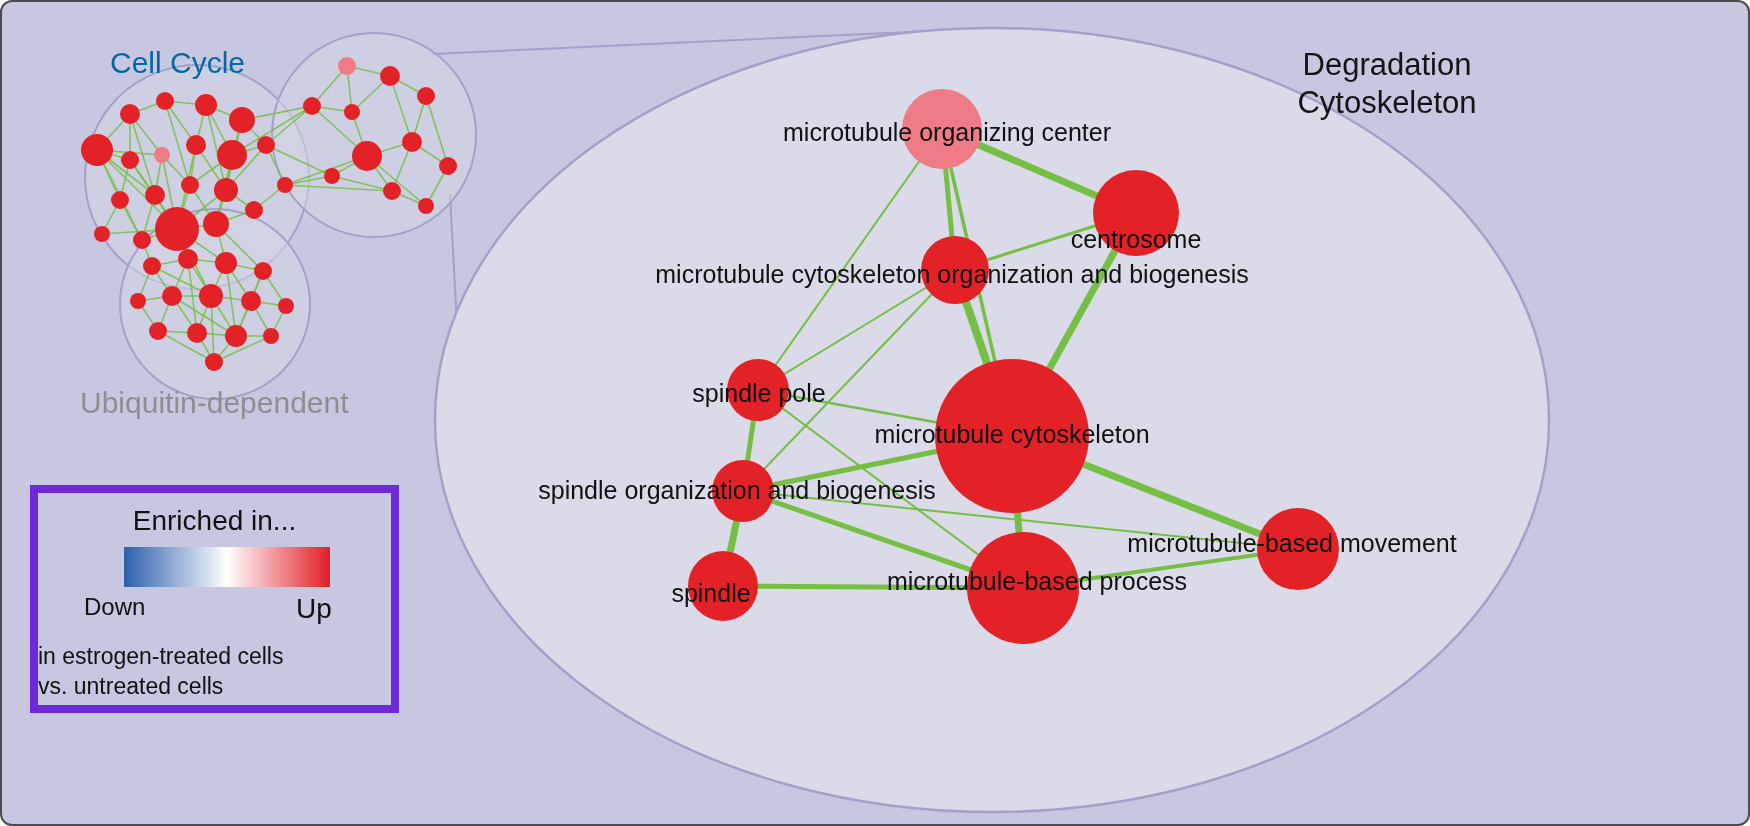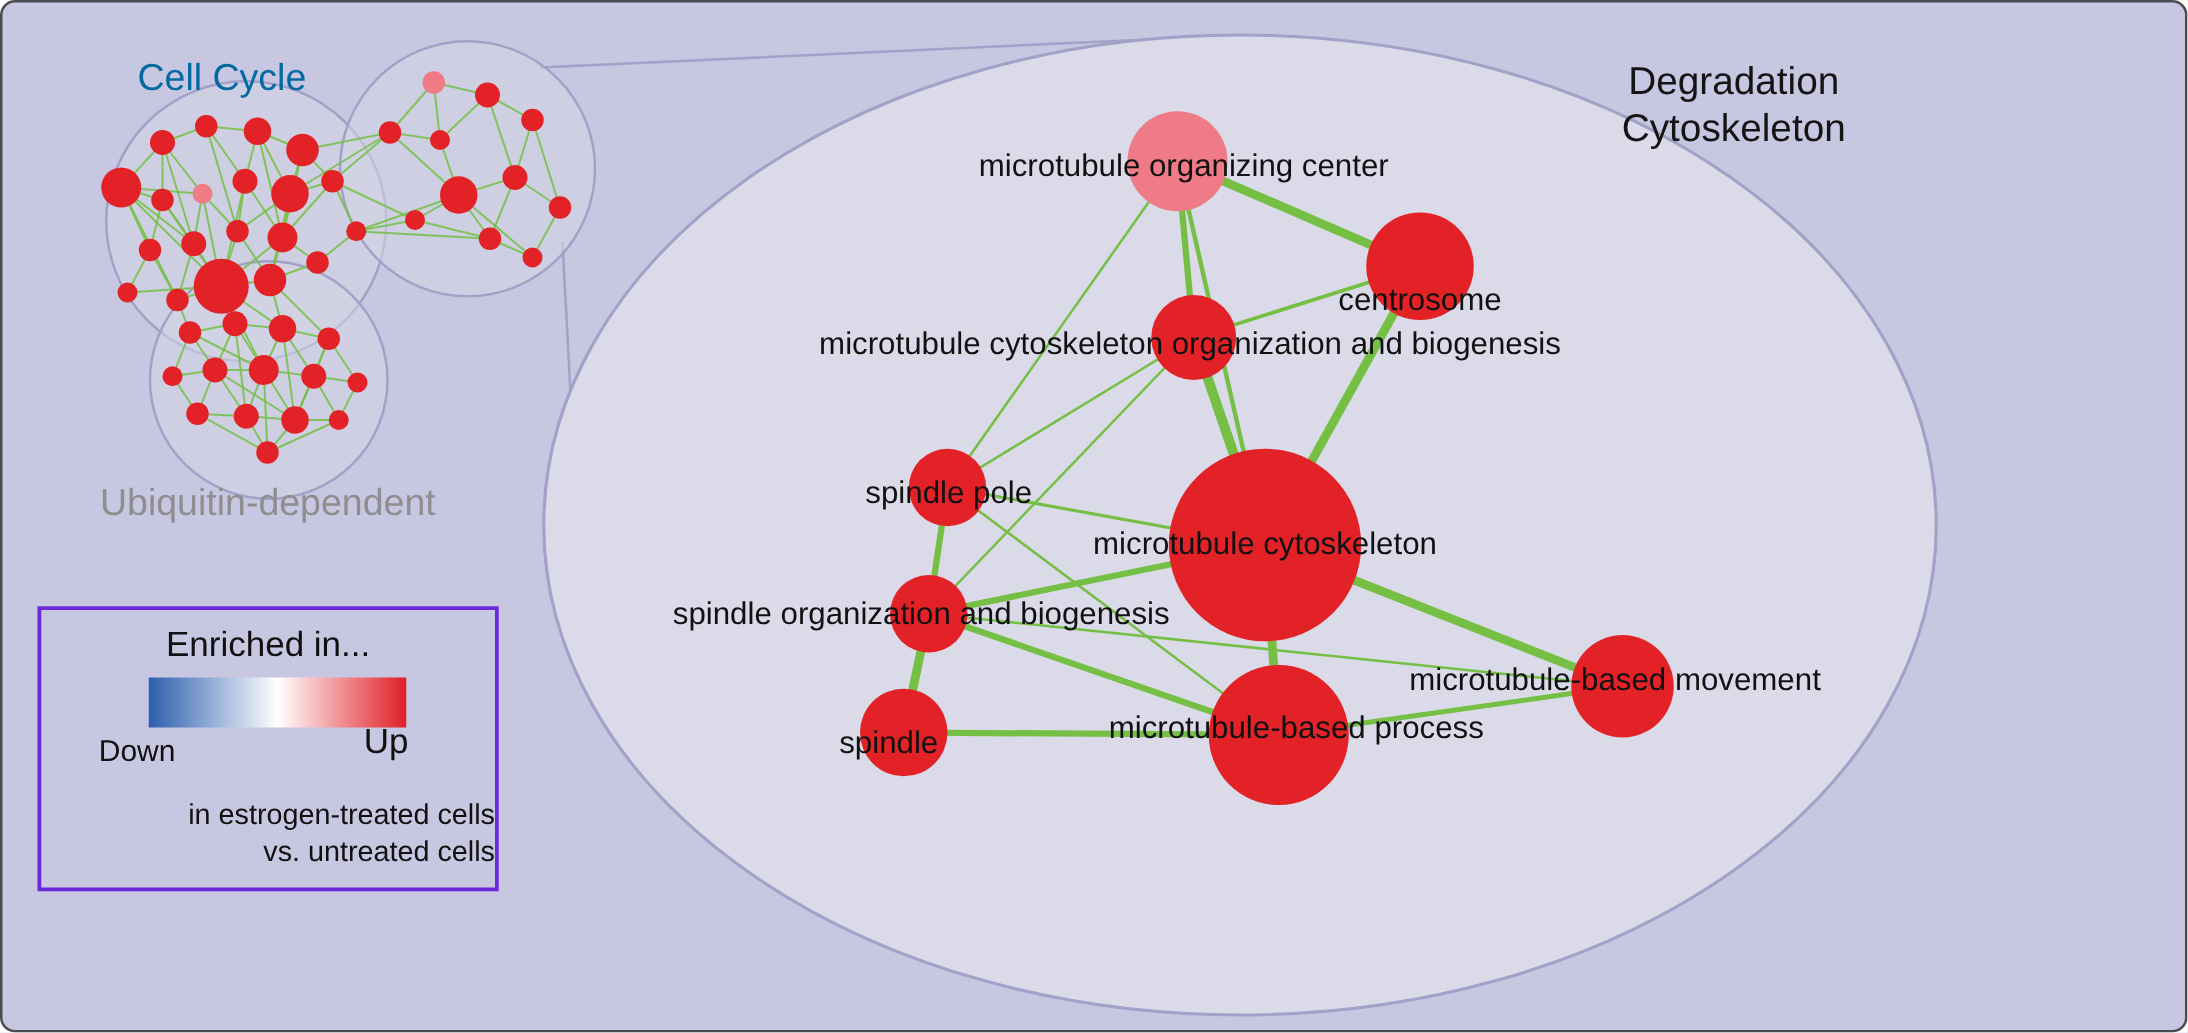--- a/index.html
+++ b/index.html
@@ -8,27 +8,27 @@
     border:2px solid #4b4b50;border-radius:12px;box-sizing:border-box;
     overflow:hidden;font-family:"Liberation Sans",sans-serif;
   }
   .stage svg{position:absolute;left:0;top:0;}
   svg text{font-family:"Liberation Sans",sans-serif;}
   .lbl{position:absolute;}
   .gray{font-size:30px;line-height:34px;}
   .title-black{color:#141414;font-size:31px;line-height:38px;}
   .legend{
     position:absolute;left:28px;top:483px;width:369px;height:228px;
-    border:3px solid #6d28d9;box-sizing:border-box;
+    border:8px solid #6d28d9;box-sizing:border-box;
   }
   .legend-title{position:absolute;top:12px;width:100%;text-align:center;font-size:28px;color:#111;}
   .gradient-bar{position:absolute;left:86px;top:54px;width:206px;height:40px;}
   .legend-down{position:absolute;left:46px;top:100px;font-size:24px;color:#111;}
-  .legend-up{position:absolute;left:258px;top:89px;font-size:28px;color:#111;}
-  .legend-note{position:absolute;top:148px;width:100%;text-align:right;font-size:23px;line-height:30px;color:#111;}
+  .legend-up{position:absolute;left:258px;top:100px;font-size:28px;color:#111;}
+  .legend-note{position:absolute;top:148px;width:100%;text-align:left;font-size:23px;line-height:30px;color:#111;}
 </style>
 </head>
 <body>
 
 <div class="stage" id="stage" style="background: rgb(200, 199, 226); border-color: rgb(75, 75, 80);">
 
   <svg id="scene" width="1750" height="826" viewBox="0 0 1750 826">
       <line x1="430" y1="52" x2="952" y2="28" stroke="#a3a1c8" stroke-width="2"></line>
       <line x1="448" y1="192" x2="467" y2="550" stroke="#a3a1c8" stroke-width="2"></line>
       <circle cx="195" cy="175" r="112" fill="#d6d5e6" fill-opacity="0.55" stroke="#a3a1c8" stroke-width="2"></circle>

